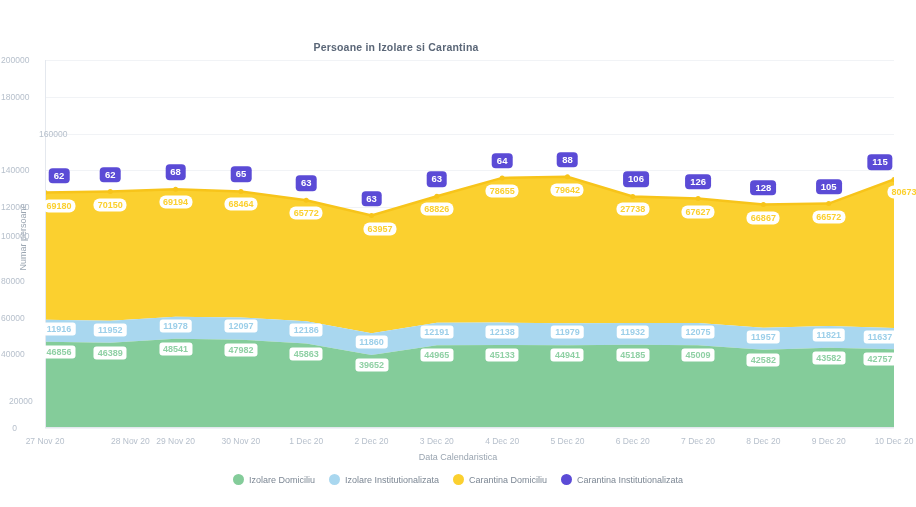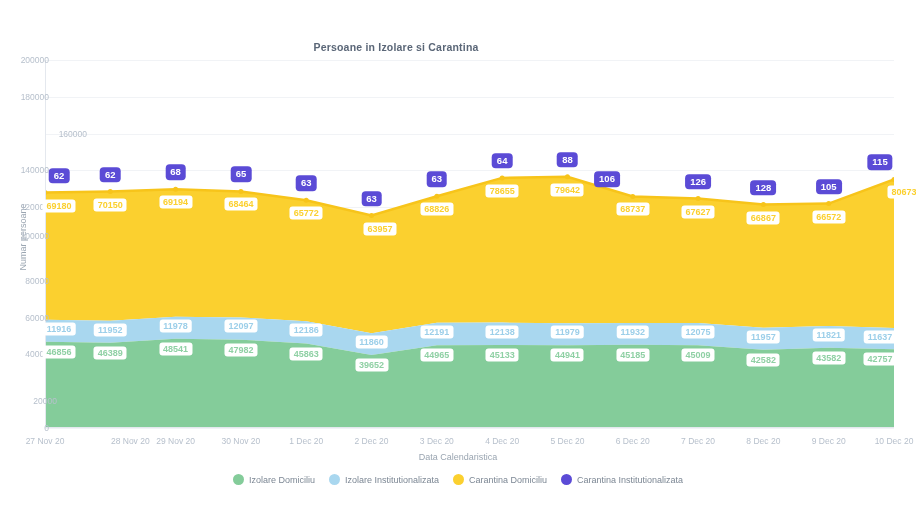--- a/index.html
+++ b/index.html
@@ -43,21 +43,21 @@
     position:absolute;left:0;width:849px;height:1px;
     background:#f1f3f6;
   }
   .axis-line{
     position:absolute;left:0;top:0;width:1px;height:368px;background:#e4e8ee;
   }
   .axis-line-x{
     position:absolute;left:0;bottom:0;width:849px;height:1px;background:#e4e8ee;
   }
   .ytick-lab{
-    position:absolute;left:-44px;width:48px;text-align:right;
+    position:absolute;left:-44px;width:16px;text-align:right;
     font-size:8.5px;color:#b7c0cc;line-height:1;
   }
   .xtick-lab{
     position:absolute;top:376px;
     font-size:8.5px;color:#b7c0cc;
     transform:translateX(-50%);
     white-space:nowrap;
   }
 
   svg.areas{position:absolute;left:0;top:0;width:849px;height:368px;display:block;}
@@ -69,21 +69,21 @@
     border-radius:3px;
     padding:2px 4px 2px 4px;
     font-size:9px;
     font-weight:bold;
     line-height:1;
     white-space:nowrap;
     box-shadow:0 0 0 0 rgba(0,0,0,0);
   }
   .dlabel.green{color:#8fd0a4;}
   .dlabel.blue{color:#9ccfe9;}
-  .dlabel.yellow{color:#fbd02f;}
+  .dlabel.yellow{color:#fbd02f;border-radius:6px;}
   .dlabel.purple{
     background:#5b4bd6;color:#ffffff;
     border-radius:4px;padding:3px 5px;
     font-size:9.5px;
   }
 
   .legend{
     position:absolute;left:0;top:474px;width:916px;
     display:flex;justify-content:center;align-items:center;gap:14px;
   }
@@ -198,22 +198,22 @@
         <div class="dlabel green" style="left: 457.154px; top: 294.955px;">45133</div>
         <div class="dlabel blue" style="left: 457.154px; top: 271.621px;">12138</div>
         <div class="dlabel yellow" style="left: 457.154px; top: 130.896px;">78655</div>
         <div class="dlabel purple" style="left: 457.154px; top: 100.896px;">64</div>
         <div class="dlabel green" style="left: 522.462px; top: 295.309px;">44941</div>
         <div class="dlabel blue" style="left: 522.462px; top: 272.267px;">11979</div>
         <div class="dlabel yellow" style="left: 522.462px; top: 129.726px;">79642</div>
         <div class="dlabel purple" style="left: 522.462px; top: 99.7259px;">88</div>
         <div class="dlabel green" style="left: 587.769px; top: 294.86px;">45185</div>
         <div class="dlabel blue" style="left: 587.769px; top: 271.905px;">11932</div>
-        <div class="dlabel yellow" style="left: 587.769px; top: 149.429px;">68737</div>
-        <div class="dlabel purple" style="left: 562px; top: 119.429px;">106</div>
+        <div class="dlabel yellow" style="left: 587.769px; top: 149.429px;">27738</div>
+        <div class="dlabel purple" style="left: 591px; top: 119.429px;">106</div>
         <div class="dlabel green" style="left: 653.077px; top: 295.183px;">45009</div>
         <div class="dlabel blue" style="left: 653.077px; top: 271.965px;">12075</div>
         <div class="dlabel yellow" style="left: 653.077px; top: 151.532px;">67627</div>
         <div class="dlabel purple" style="left: 653.077px; top: 121.532px;">126</div>
         <div class="dlabel green" style="left: 718.385px; top: 299.649px;">42582</div>
         <div class="dlabel blue" style="left: 718.385px; top: 276.648px;">11957</div>
         <div class="dlabel yellow" style="left: 718.385px; top: 157.613px;">66867</div>
         <div class="dlabel purple" style="left: 718.385px; top: 127.613px;">128</div>
         <div class="dlabel green" style="left: 783.692px; top: 297.809px;">43582</div>
         <div class="dlabel blue" style="left: 783.692px; top: 275.058px;">11821</div>

